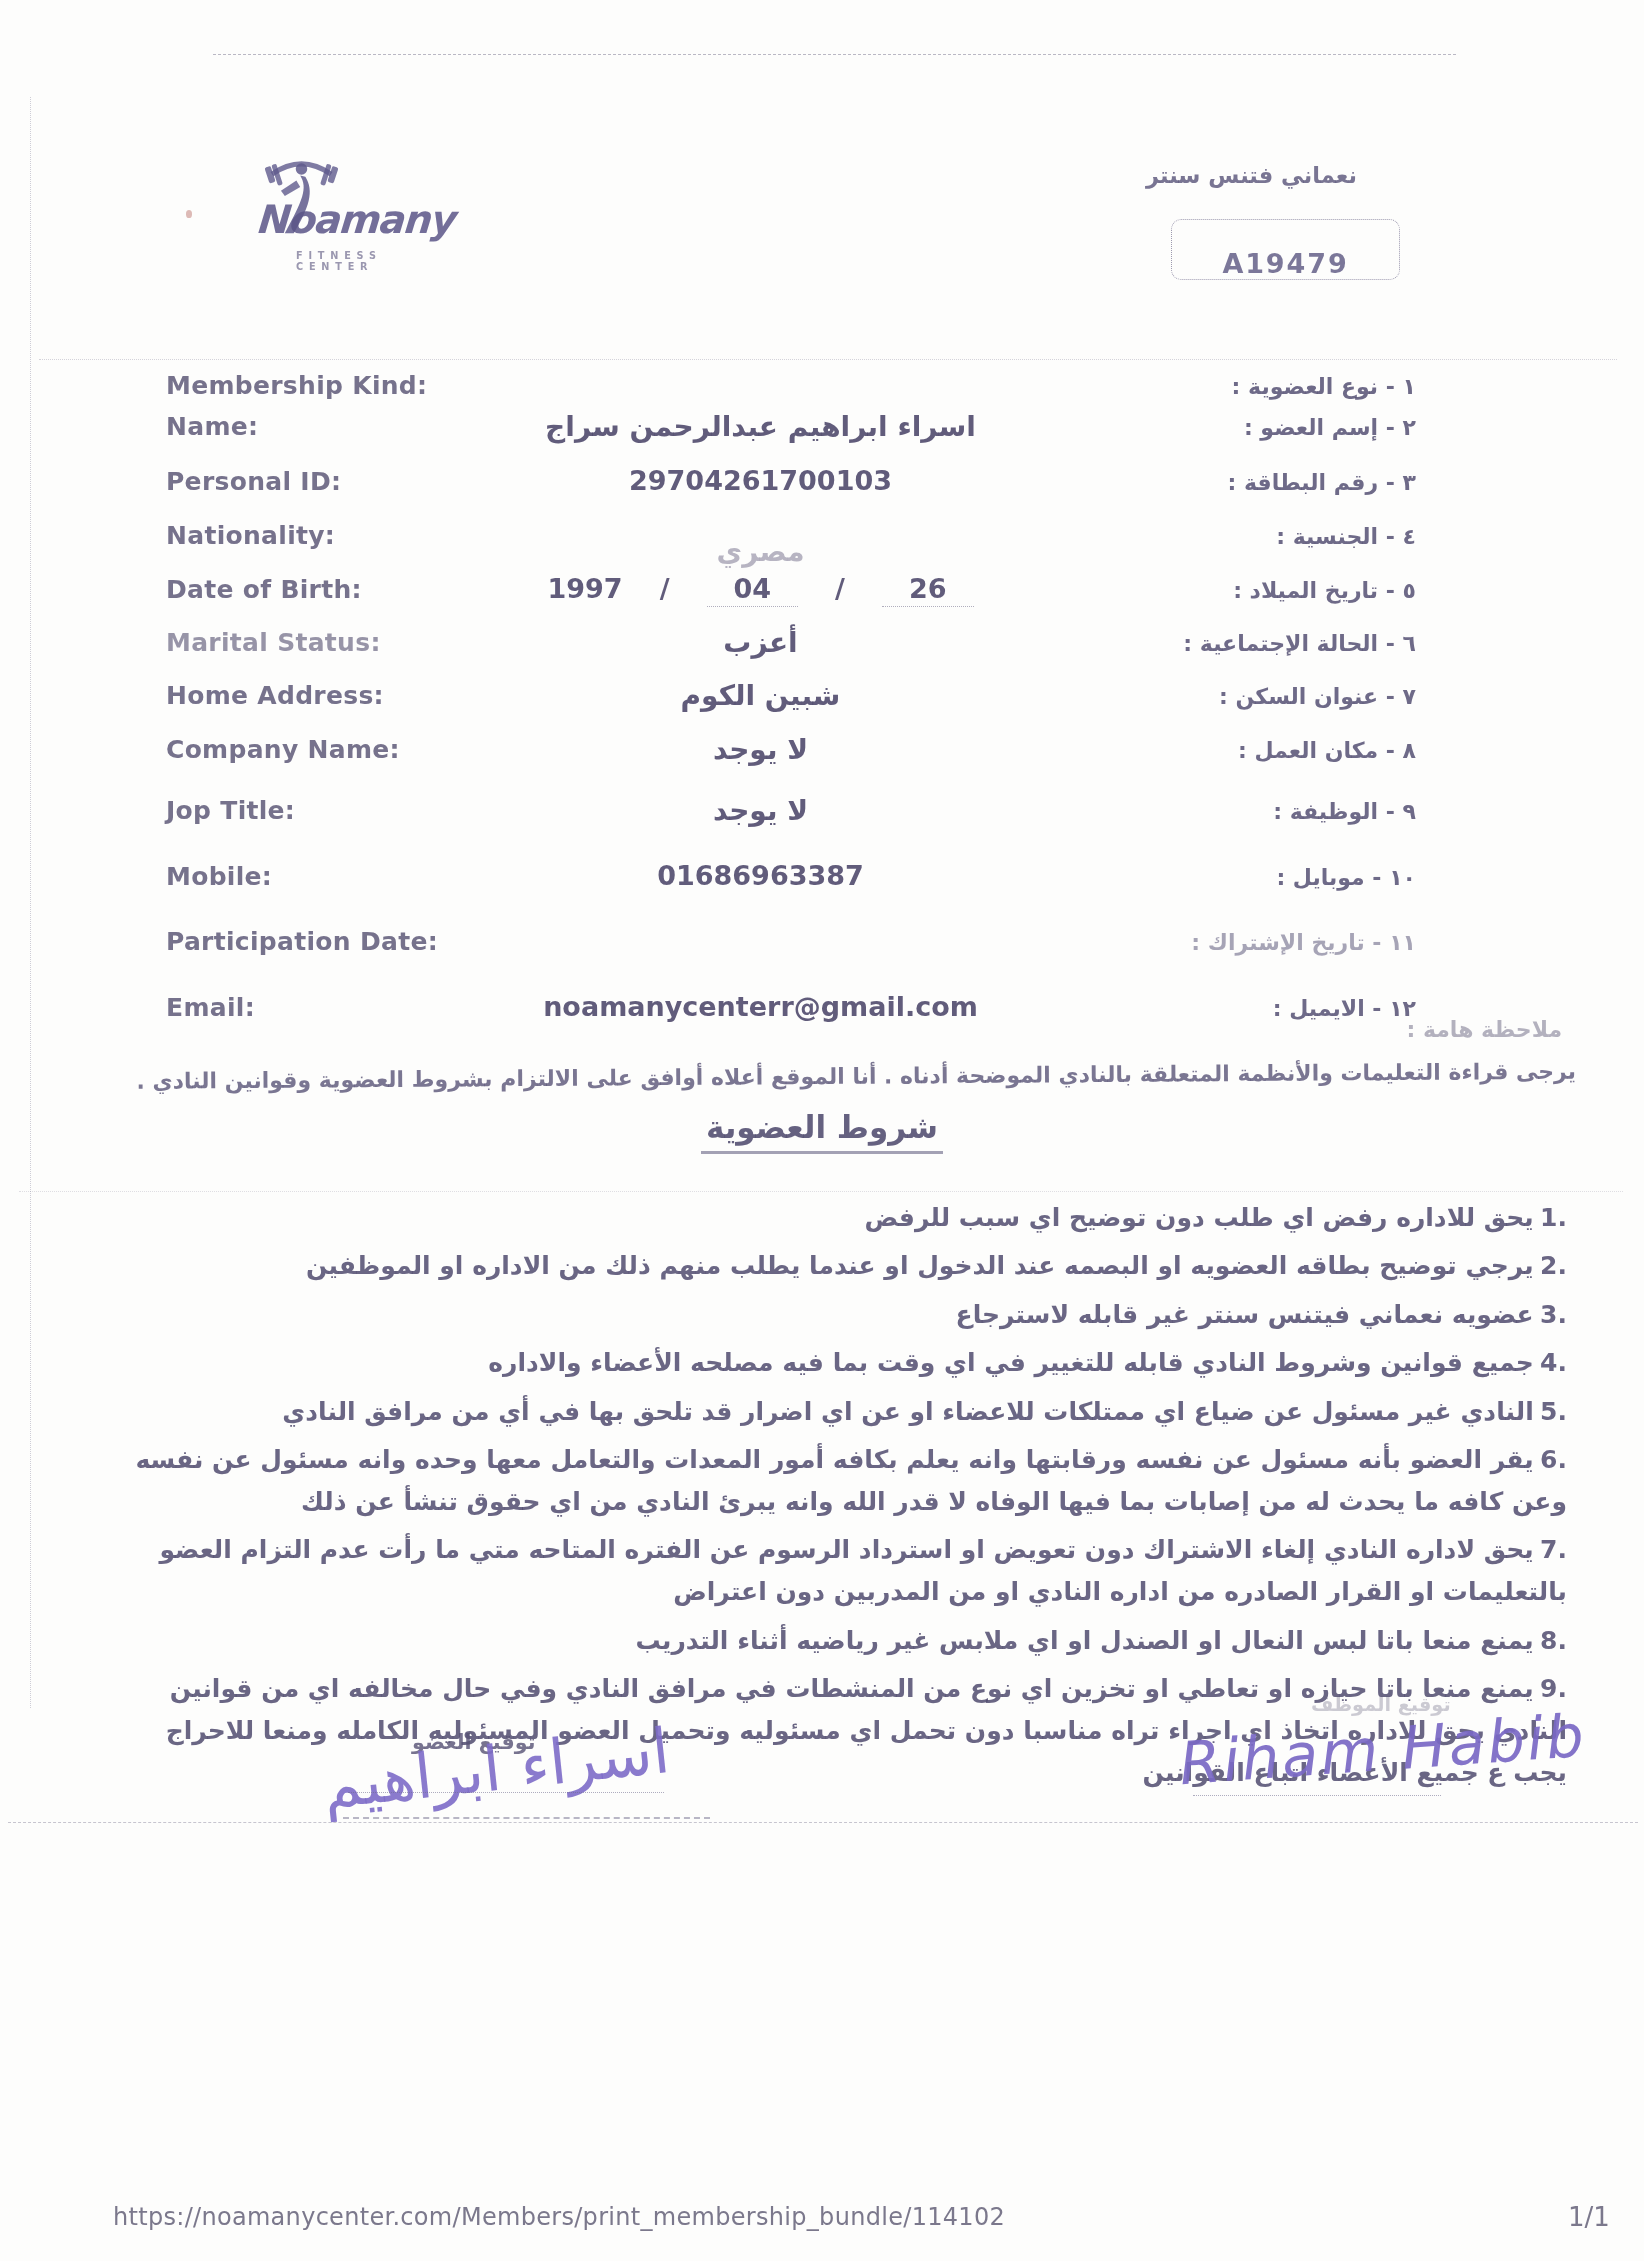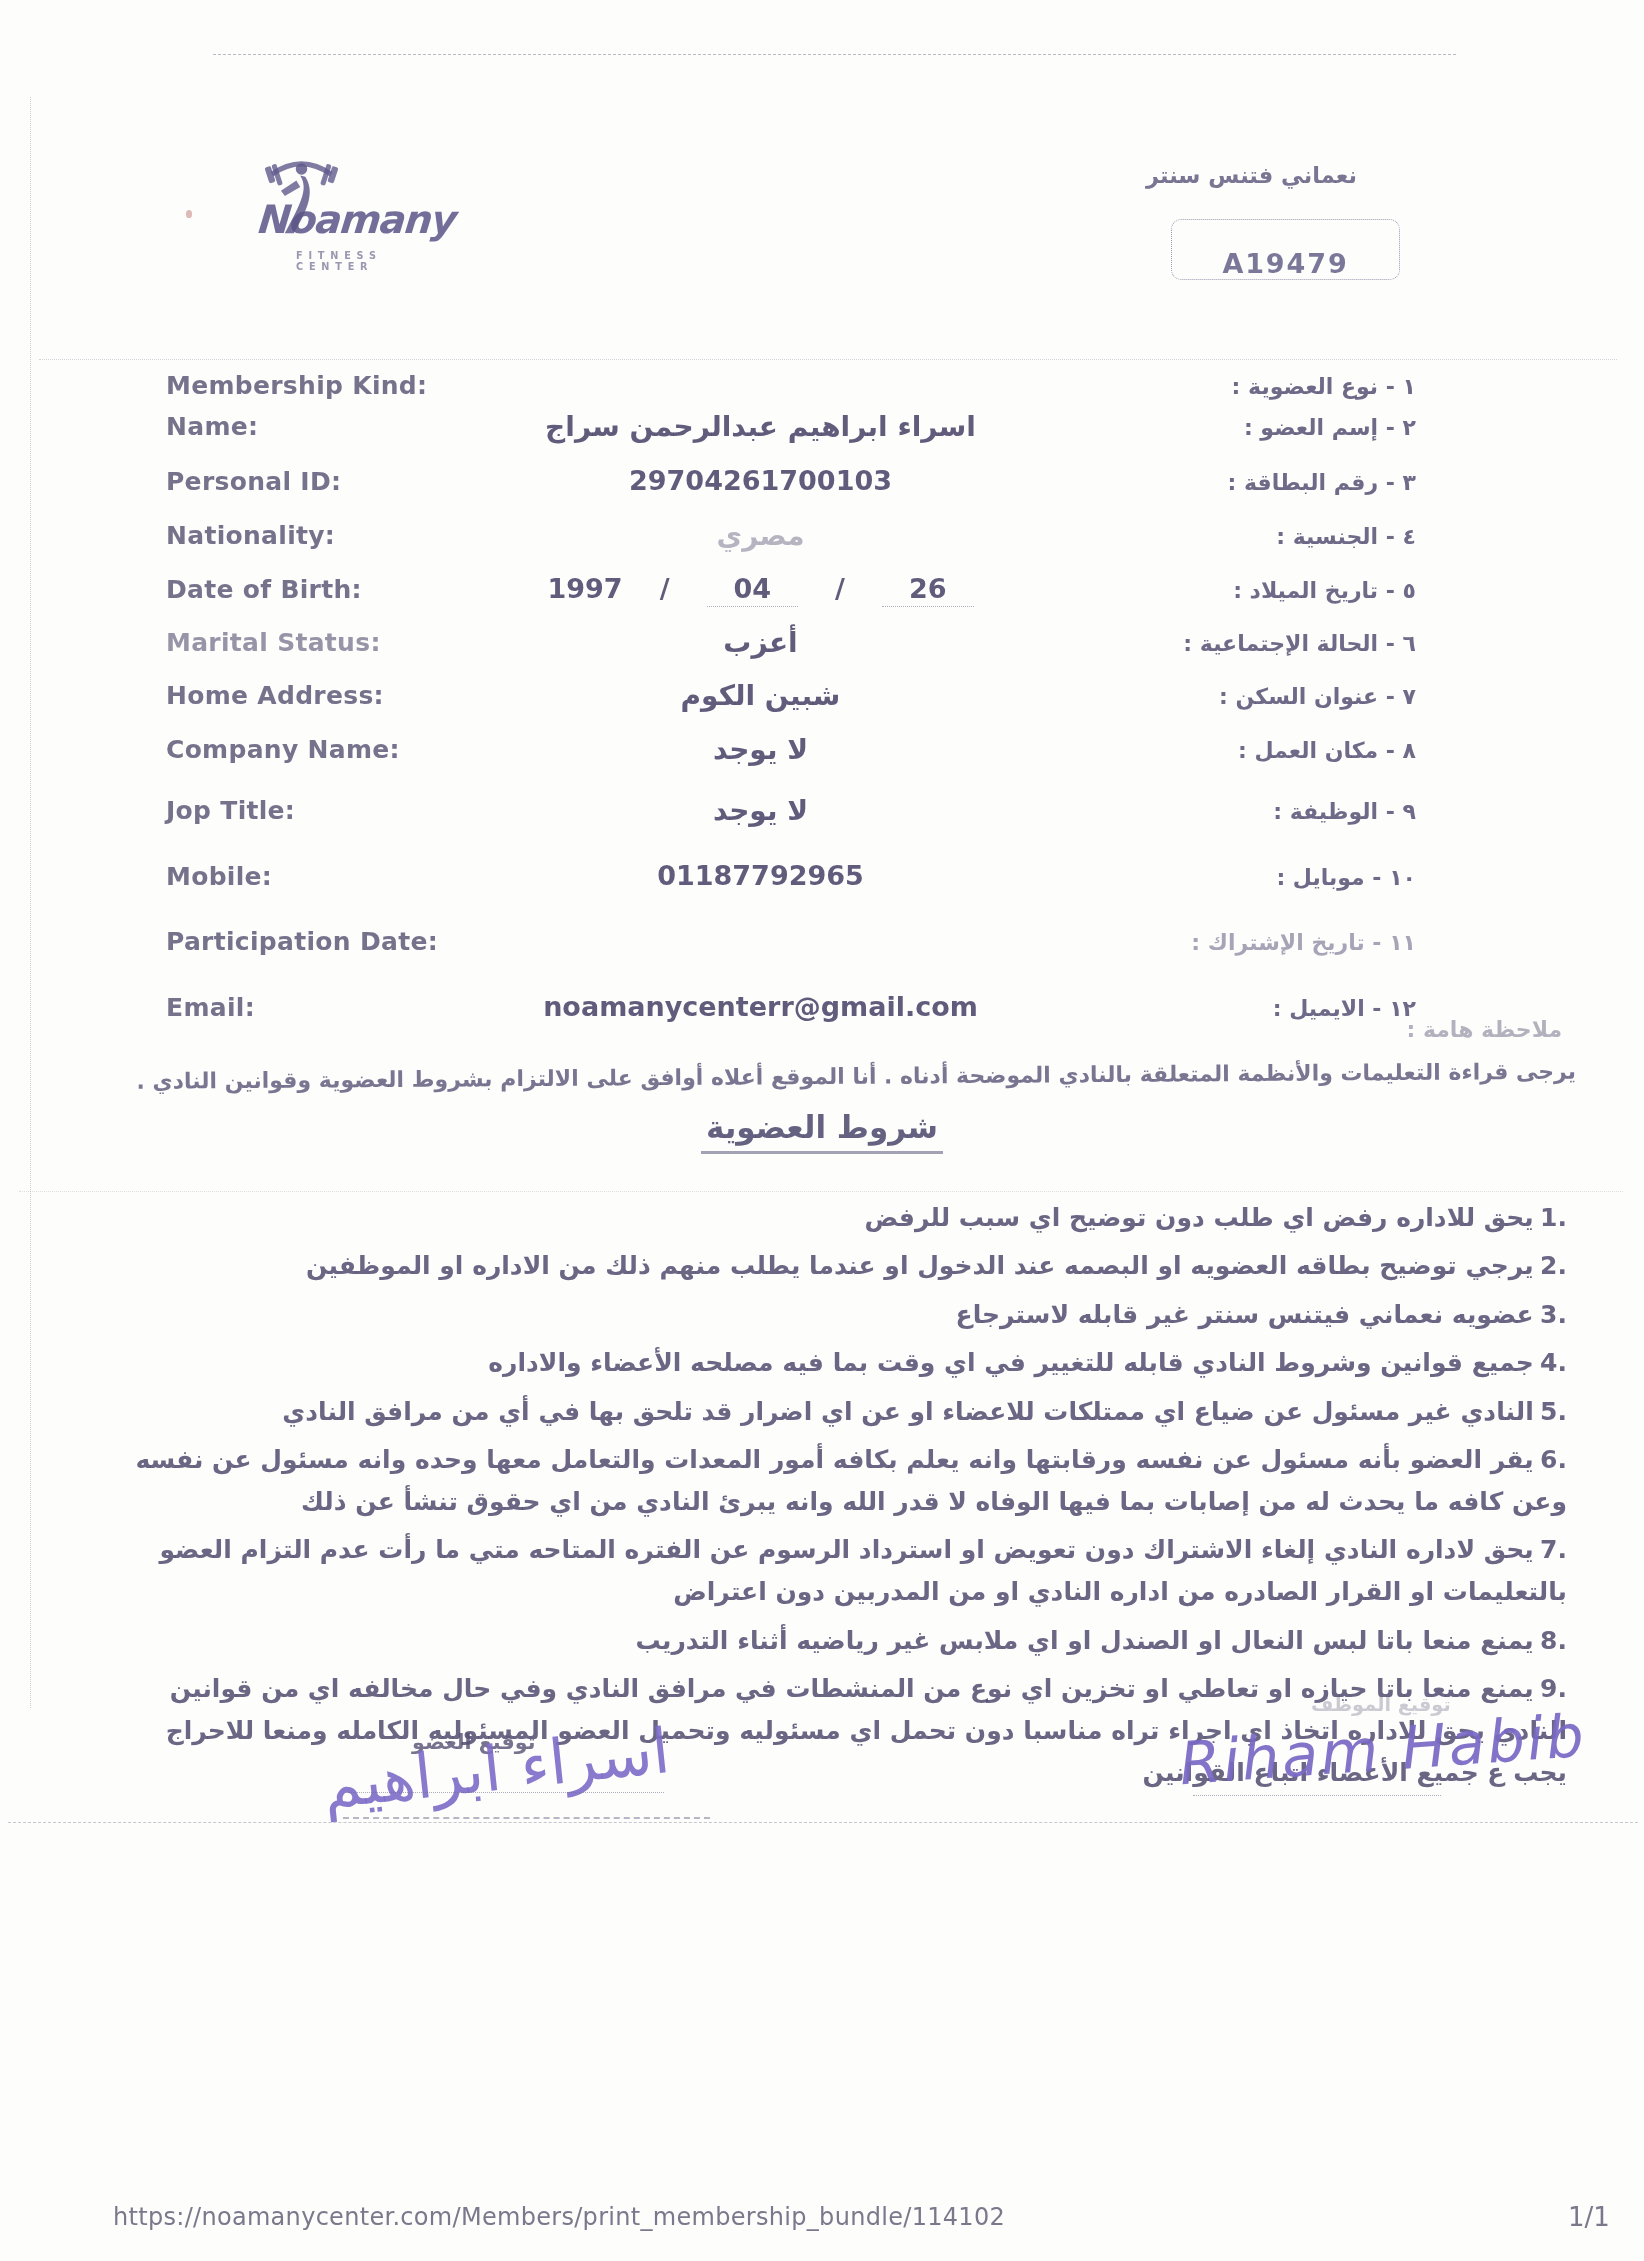--- a/index.html
+++ b/index.html
@@ -30,21 +30,21 @@
   .serial-box span{font-size:27px; font-weight:700; letter-spacing:1.9px; color:rgba(100,95,135,.85);}
   
   .form-title{position:absolute; left:0; top:308px; width:100%; text-align:center; font-size:31px; font-weight:800;
               direction:rtl; color:rgba(78,73,108,.9);}
   
   .row{position:absolute; left:0; width:1497px; height:52px;}
   .row .en{position:absolute; left:166px; top:6.4px; font-size:25px; font-weight:700; color:rgba(88,83,115,.82); letter-spacing:0.3px;}
   .row .val{position:absolute; left:477px; top:3.9px; width:567px; text-align:center; font-size:27px; font-weight:600;
             color:rgba(75,70,105,.88);}
   .row .val.v-ar{direction:rtl; font-weight:700; font-size:28px;text-align:center;}
-  .row .val.v-faded{opacity:.45;}
+  .row .val.v-faded{opacity:.45;margin-top:16px;}
   .row .ar{position:absolute; right:81px; top:9px; direction:rtl; text-align:center; font-size:22px; font-weight:600;
            color:rgba(85,80,115,.85);}
   .date-val{display:flex; justify-content:center; gap:37px; font-weight:700; font-size:28px;}
   .dunder{border-bottom:1.9px dotted rgba(100,95,125,.5); padding:0 27px 2.6px 27px;}
   
   .note-heading{position:absolute; right:82px; top:1017px; direction:rtl; font-size:22px; font-weight:700; opacity:.45;}
   .note-body{position:absolute; right:68px; top:1064px; width:1520px; direction:rtl; text-align:right; font-size:22px;
              font-weight:600; color:rgba(85,80,115,.78); transform:rotate(-0.4deg);}
   .cond-title{position:absolute; left:0; top:1109px; width:100%; text-align:center; direction:rtl;}
   .cond-title span{display:inline-block; font-size:31px; font-weight:800; color:rgba(80,75,110,.88);
@@ -145,21 +145,21 @@
     <span class="val v-ar">لا يوجد</span>
     <span class="ar">٨ - مكان العمل :</span>
   </div>
   <div class="row" style="top:790px">
     <span class="en">Jop Title:</span>
     <span class="val v-ar">لا يوجد</span>
     <span class="ar">٩ - الوظيفة :</span>
   </div>
   <div class="row" style="top:856px">
     <span class="en">Mobile:</span>
-    <span class="val">01187792965</span>
+    <span class="val">01686963387</span>
     <span class="ar">١٠ - موبايل :</span>
   </div>
   <div class="row" style="top:921px">
     <span class="en">Participation Date:</span>
     <span class="val"></span>
     <span class="ar" style="opacity:.6">١١ - تاريخ الإشتراك :</span>
   </div>
   <div class="row" style="top:987px">
     <span class="en">Email:</span>
     <span class="val">noamanycenterr@gmail.com</span>

